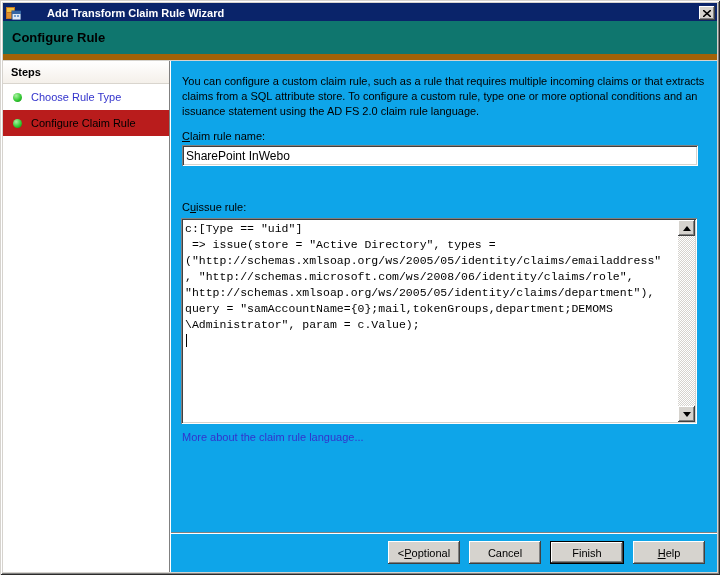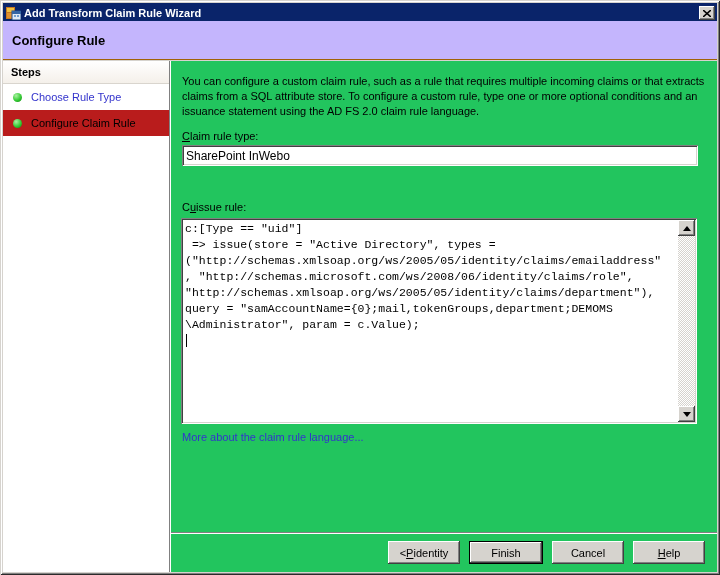--- a/index.html
+++ b/index.html
@@ -6,51 +6,51 @@
   * { box-sizing:border-box; }
   .window {
     position:relative; width:720px; height:575px; background:#D6D3CE;
     font-family:"Liberation Sans", sans-serif; font-size:11px; color:#000;
     box-shadow: inset 1px 1px 0 #d6d3ce, inset -1px -1px 0 #2b2b2b,
                 inset 2px 2px 0 #ffffff, inset -2px -2px 0 #808080;
     overflow:hidden;
   }
   .titlebar {
     position:absolute; top:3px; left:3px; right:3px; height:20px;
-    background:#0A246A; display:flex; align-items:center; padding:0 2px;
+    background:#0A246A; display:flex; align-items:center; padding:0 2px;gap:23px;
   }
   .titlebar .ticon { width:15px; height:14px; margin:0 3px 0 1px; flex:none; }
   .titlebar .ttext { color:#fff; font-weight:bold; font-size:11px; flex:1;
     white-space:nowrap; overflow:hidden; }
   .closebtn {
     width:16px; height:14px; background:#D6D3CE; flex:none;
     display:flex; align-items:center; justify-content:center;
     box-shadow: inset -1px -1px 0 #404040, inset 1px 1px 0 #fff,
                 inset -2px -2px 0 #808080;
   }
   .headerband {
     position:absolute; top:21px; left:3px; right:3px; height:39px;
-    background:#c4b5fd; border-bottom:1px solid #a16207;
+    background:#0f766e; border-bottom:6px solid #a16207;
     display:flex; align-items:center; padding-left:9px;
   }
   .headerband .ptitle { font-size:13px; font-weight:bold; }
   .body { position:absolute; top:61px; left:3px; right:3px; bottom:3px; display:flex; }
   .sidebar { width:166px; background:#fff; flex:none; }
   .vdivider { width:2px; flex:none;
     background:linear-gradient(to right, #808080 50%, #ffffff 50%); }
   .steps-header {
     height:23px; line-height:22px; padding-left:8px; font-weight:bold;
     background:linear-gradient(#ffffff,#f4f0ea); border-bottom:1px solid #d9d5ce;
   }
   .step-item { height:26px; display:flex; align-items:center; padding-left:10px;text-align:center; }
   .step-item .bullet { width:9px; height:9px; border-radius:50%; margin-right:9px; flex:none;
     background:radial-gradient(circle at 35% 30%, #aaf2a2, #35cb35 55%, #0e890e 95%); }
   .step-item.linkish { color:#3333CC; }
   .step-item.active { background:#b91c1c; color:#000; }
-  .main { flex:1; background:#22c55e; position:relative; }
+  .main { flex:1; background:#0ea5e9; position:relative; }
   .desc { position:absolute; left:11px; top:13px; width:528px; line-height:15px; }
   .lbl { position:absolute; left:11px; }
   .mn { text-decoration:underline; }
   .field {
     position:absolute; left:11px; top:84px; width:516px; height:21px;
     background:#fff; border:0; outline:none; padding:2px 4px;
     font-family:"Liberation Sans", sans-serif; font-size:12px; color:#000;
     box-shadow: inset 1px 1px 0 #808080, inset -1px -1px 0 #fff,
                 inset 2px 2px 0 #404040, inset -2px -2px 0 #d6d3ce;
   }
@@ -141,21 +141,21 @@
         <span>Configure Claim Rule</span>
       </div>
     </div>
 
     <div class="vdivider"></div>
 
     <div class="main">
 
       <div class="desc">You can configure a custom claim rule, such as a rule that requires multiple incoming claims or that extracts claims from a SQL attribute store. To configure a custom rule, type one or more optional conditions and an issuance statement using the AD FS 2.0 claim rule language.</div>
 
-      <div class="lbl" style="top:69px;"><span class="mn">C</span><span>laim rule type:</span></div>
+      <div class="lbl" style="top:69px;"><span class="mn">C</span><span>laim rule name:</span></div>
 
       <input class="field" type="text" value="SharePoint InWebo" style="">
 
 
       <div class="lbl" style="top:140px;"><span>C</span><span class="mn">u</span><span>issue rule:</span></div>
 
       <div class="rulebox">
         <pre>c:[Type == "uid"]
  =&gt; issue(store = "Active Directory", types =
 ("http://schemas.xmlsoap.org/ws/2005/05/identity/claims/emailaddress"
@@ -174,24 +174,24 @@
           </div>
         </div>
       </div>
 
       <a class="morelink">More about the claim rule language...</a>
 
       <div class="footer">
         <div class="btn">
             <span>&lt; </span>
             <span class="mn">P</span>
-            <span>identity</span>
+            <span>optional</span>
           </div>
+        <div class="btn">Cancel</div>
         <div class="btn default">Finish</div>
-        <div class="btn">Cancel</div>
         <div class="btn">
             <span class="mn">H</span>
             <span>elp</span>
           </div>
       </div>
 
     </div>
   </div>
 </div>
 

